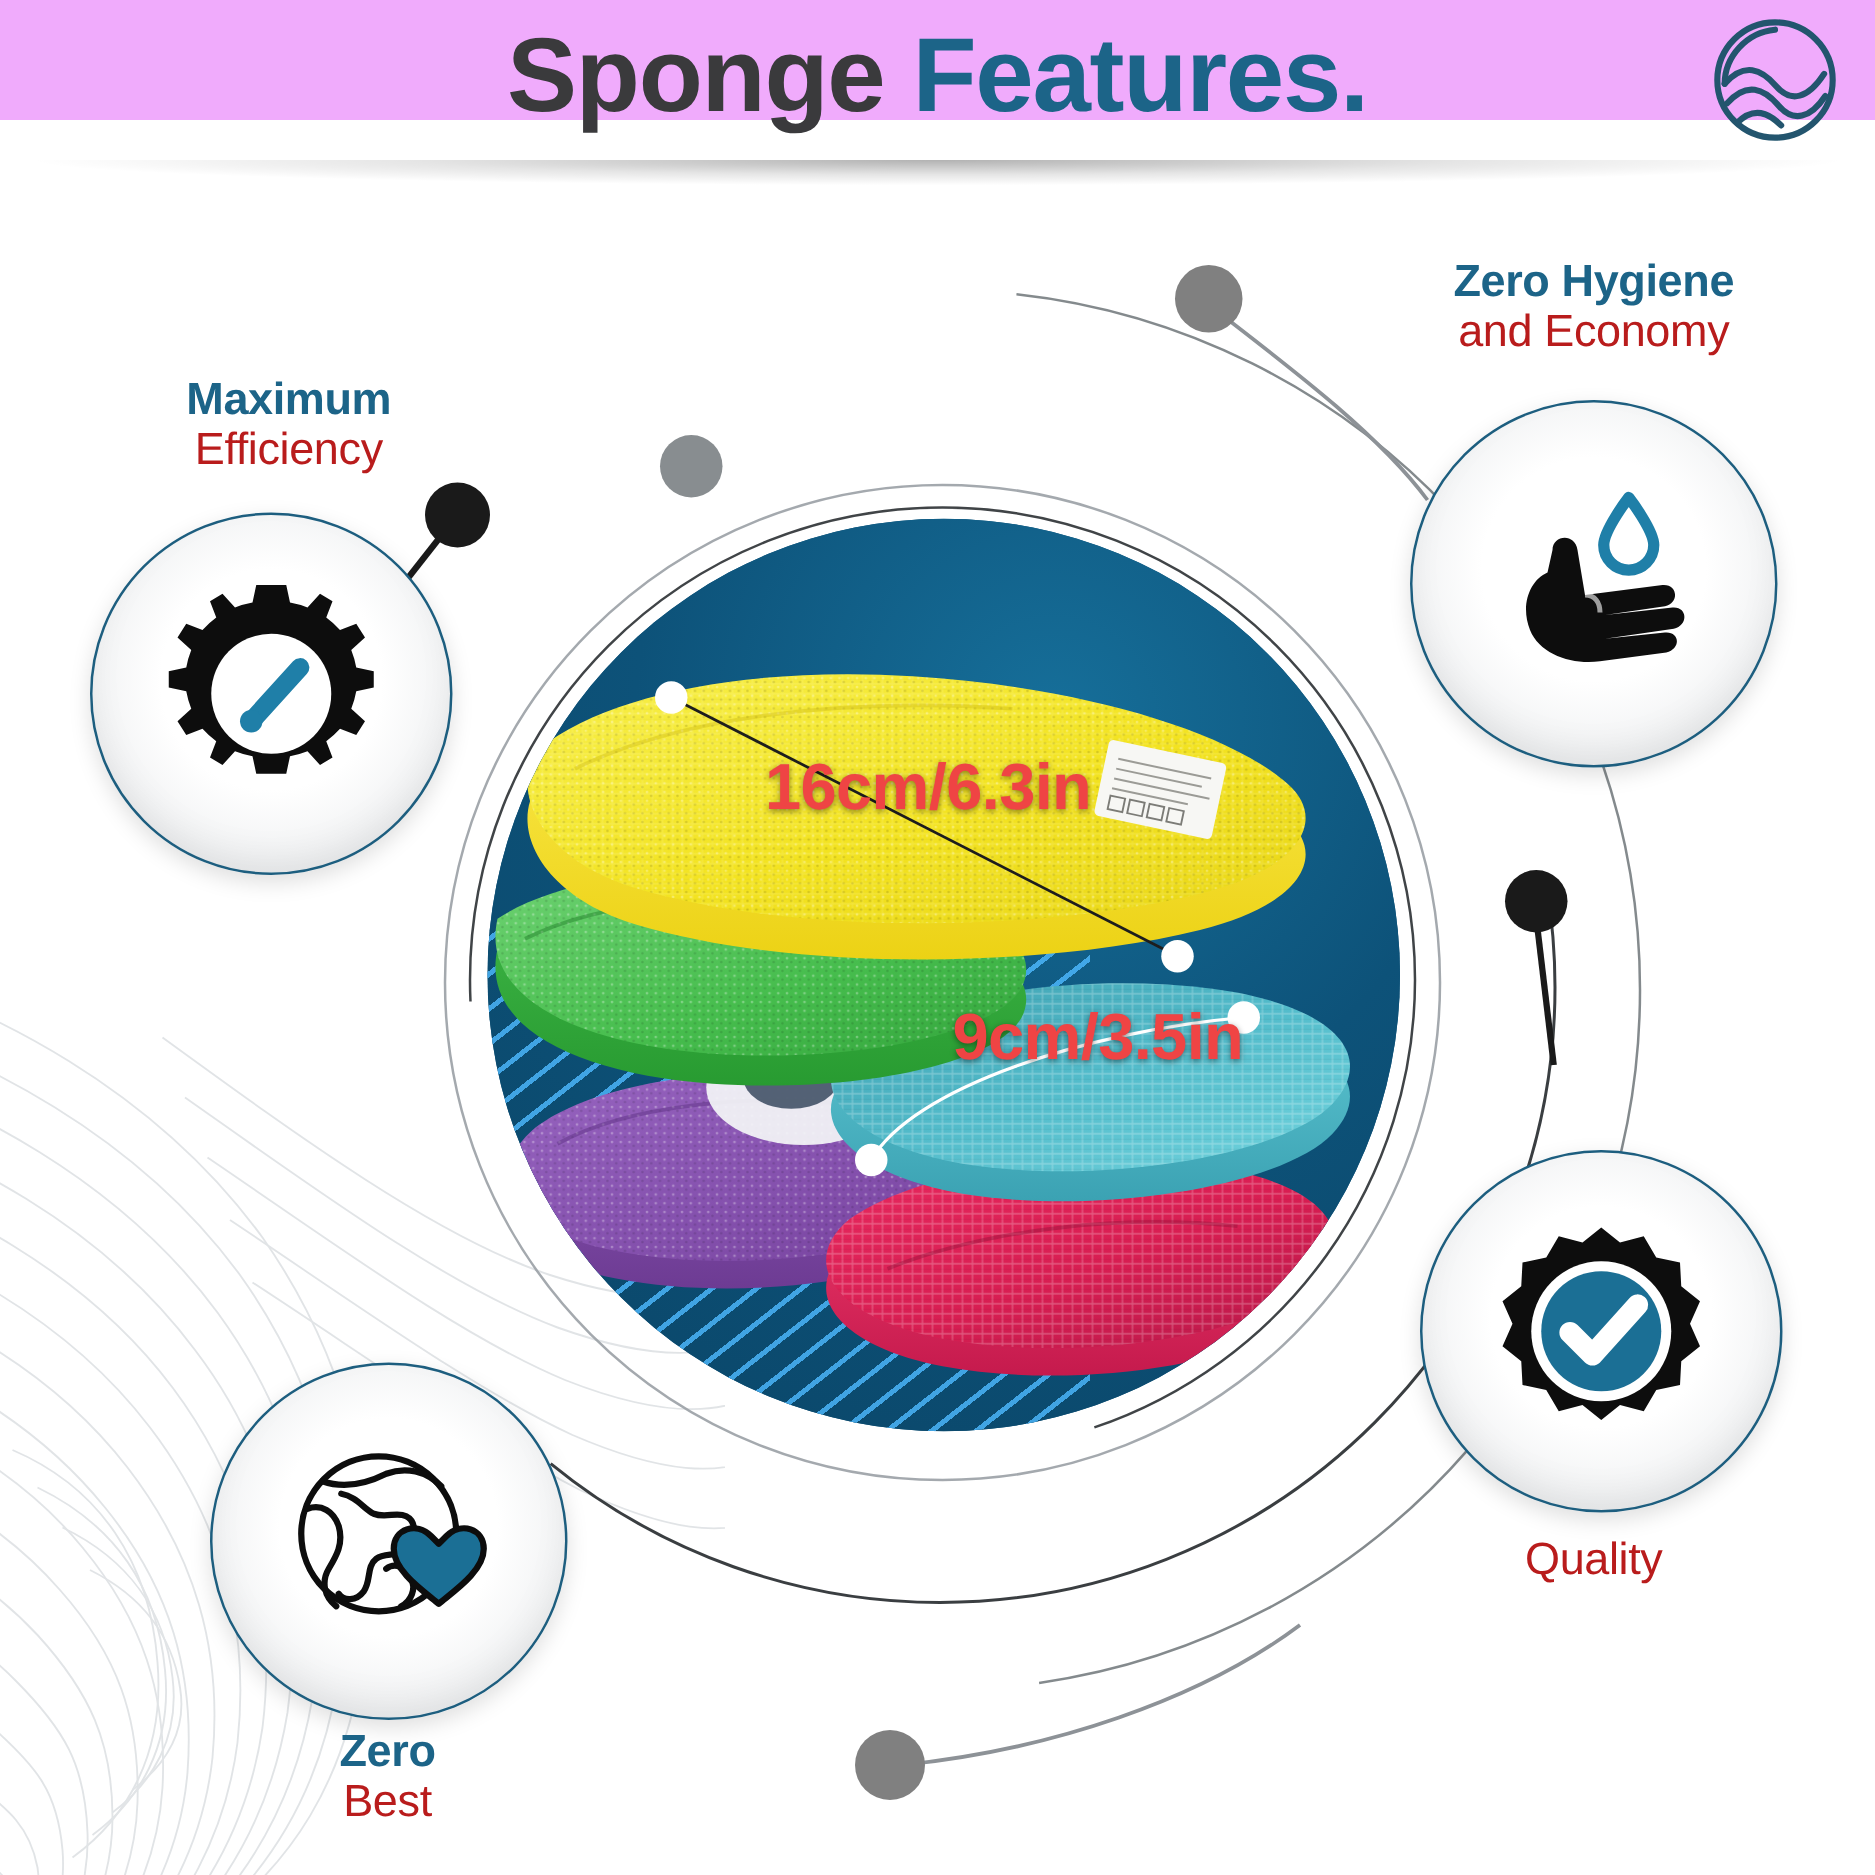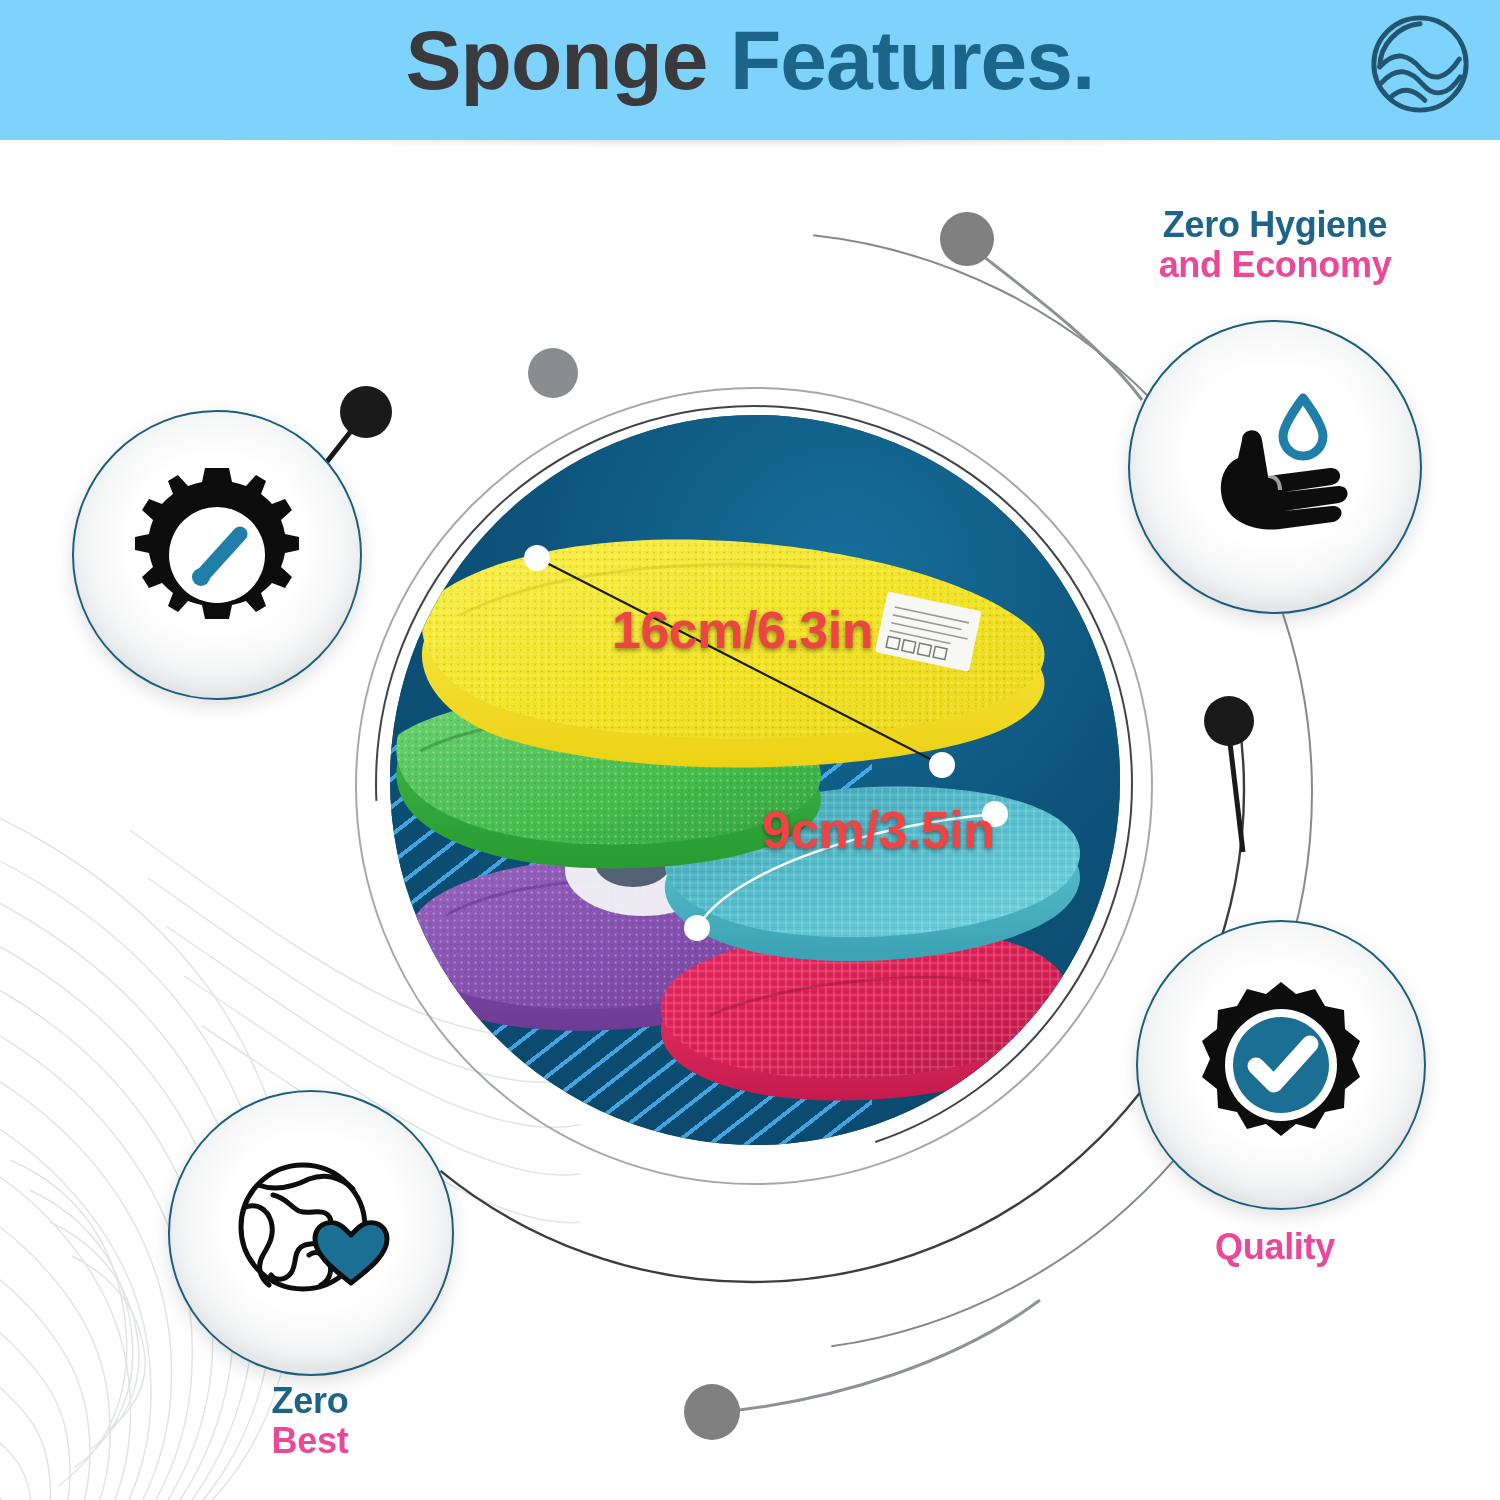--- a/index.html
+++ b/index.html
@@ -25,22 +25,22 @@
     height: 820px;
     opacity: 0.55;
     pointer-events: none;
   }
 
   
   .header {
     position: absolute;
     left: 0; top: 0;
     width: 1500px;
-    height: 140px;
-    background: #7dd3fc;
+    height: 96px;
+    background: #f0abfc;
     z-index: 40;
   }
   .header-shadow {
     position: absolute;
     left: 0;
     top: 128px;
     width: 1500px;
     height: 26px;
     background: radial-gradient(ellipse 62% 100% at 50% 0%,
                 rgba(0,0,0,0.30) 0%, rgba(0,0,0,0.10) 45%, rgba(0,0,0,0) 78%);
@@ -148,22 +148,22 @@
   .cap-strong {
     display: block;
     font-size: 36px;
     font-weight: 700;
     color: #1c6488;
     letter-spacing: -0.3px;
   }
   .cap-sub {
     display: block;
     font-size: 36px;
-    font-weight: 700;
-    color: #ec4899;
+    font-weight: 400;
+    color: #b91c1c;
     letter-spacing: -0.3px;
     margin-top: 2px;
   }
 
   .node-dot {
     position: absolute;
     border-radius: 50%;
     z-index: 18;
   }
 </style>
@@ -406,20 +406,24 @@
 
   <div class="s-label" style="left:612px; top:600px;">16cm/6.3in</div>
   <div class="s-label" style="left:762px; top:800px;">9cm/3.5in</div>
 
   <div class="node-dot" style="left:940px; top:212px; width:54px; height:54px; background:#808080;"></div>
   <div class="node-dot" style="left:528px; top:348px; width:50px; height:50px; background:#888d90;"></div>
   <div class="node-dot" style="left:340px; top:386px; width:52px; height:52px; background:#1a1a1a;"></div>
   <div class="node-dot" style="left:1204px; top:696px; width:50px; height:50px; background:#1a1a1a;"></div>
   <div class="node-dot" style="left:684px; top:1384px; width:56px; height:56px; background:#808080;"></div>
 
+  <div class="caption" style="left:66px; top:300px; width:330px;">
+    <span class="cap-strong">Maximum</span>
+    <span class="cap-sub">Efficiency</span>
+  </div>
   <div class="bubble" style="left:72px; top:410px; width:286px; height:286px;">
     <svg width="190" height="190" viewBox="0 0 190 190" fill="none">
       <path d="M95 8 l12 0 3 14 a72 72 0 0 1 14 4 l10 -11 10 6 -5 13
                a74 74 0 0 1 11 10 l13 -5 7 11 -11 10 a72 72 0 0 1 4 14
                l14 3 0 13 -14 3 a72 72 0 0 1 -4 14 l11 10 -7 11 -13 -5
                a74 74 0 0 1 -11 10 l5 13 -10 6 -10 -11 a72 72 0 0 1 -14 4
                l-3 14 -12 0 -12 0 -3 -14 a72 72 0 0 1 -14 -4 l-10 11 -10 -6
                5 -13 a74 74 0 0 1 -11 -10 l-13 5 -7 -11 11 -10
                a72 72 0 0 1 -4 -14 l-14 -3 0 -13 14 -3 a72 72 0 0 1 4 -14
                l-11 -10 7 -11 13 5 a74 74 0 0 1 11 -10 l-5 -13 10 -6 10 11

